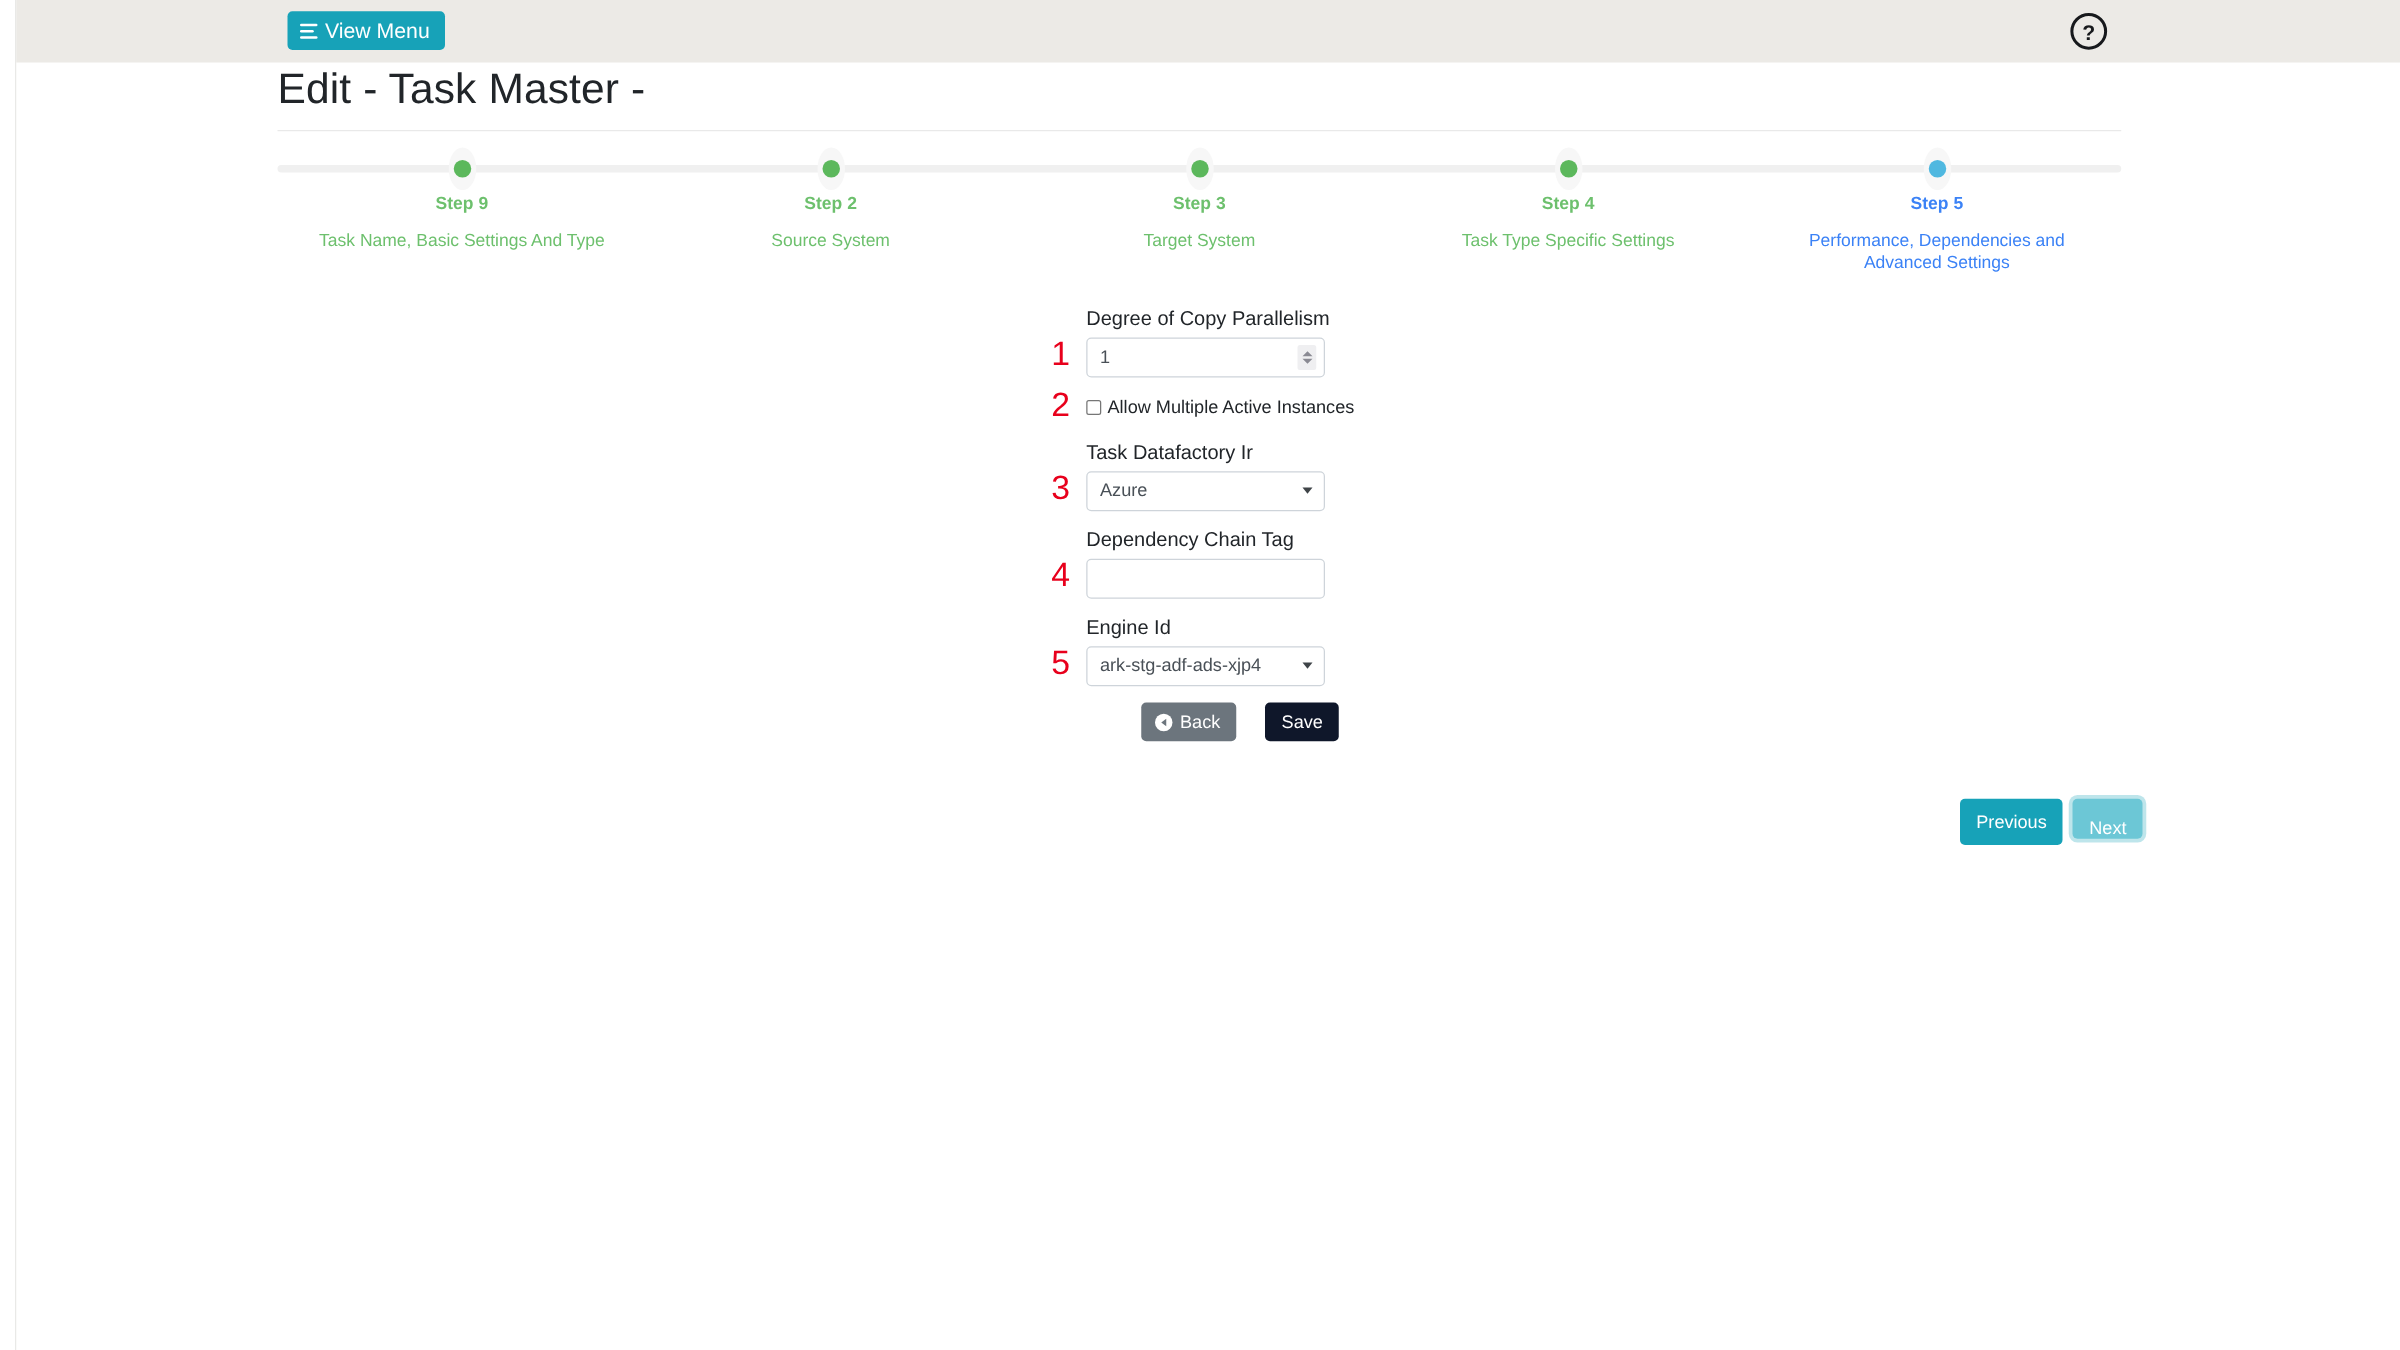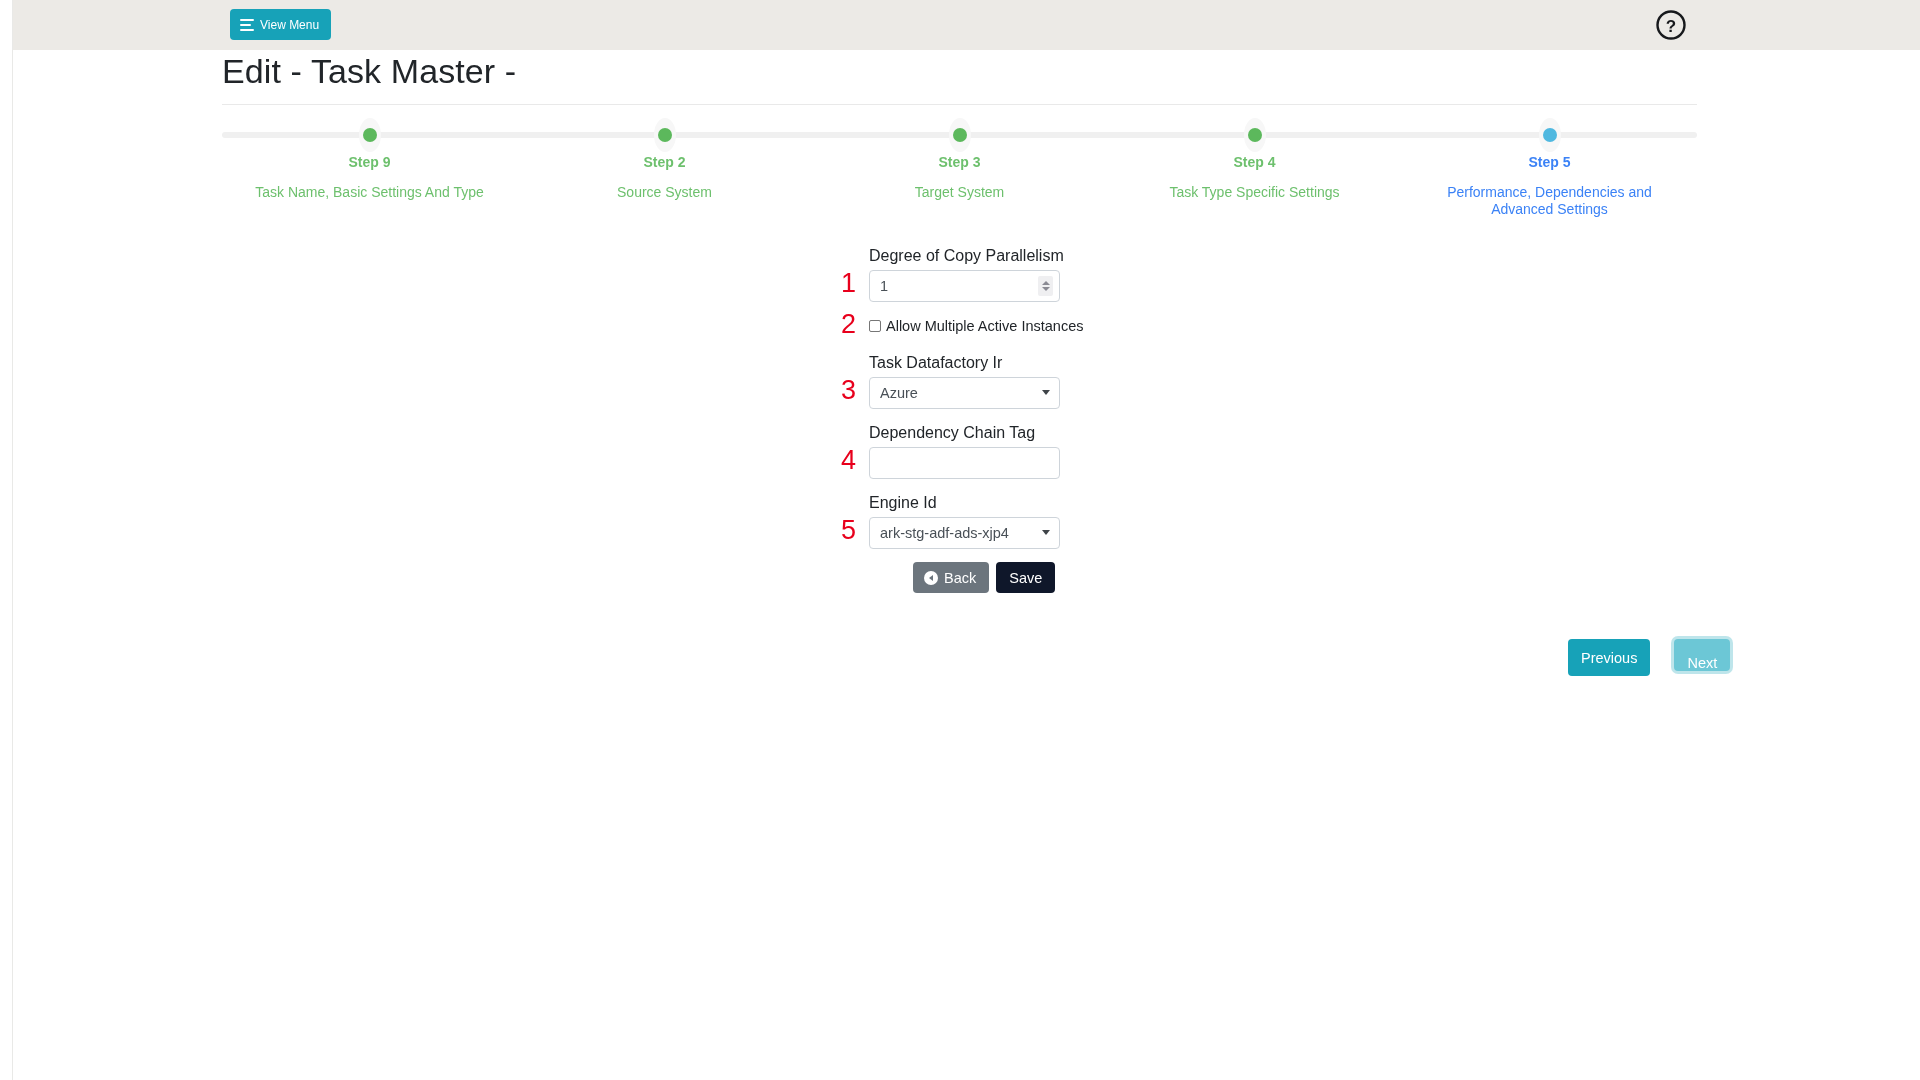--- a/index.html
+++ b/index.html
@@ -36,21 +36,21 @@
   }
   .view-menu-btn {
     position: absolute;
     left: 217px; top: 9px;
     height: 31px;
     padding: 0 12px 0 10px;
     display: flex; align-items: center; gap: 6px;
     background: #17a2b8;
     color: #ffffff;
     border: none; border-radius: 4px;
-    font-size: 12px;
+    font-size: 17px;
     font-family: "Liberation Sans", sans-serif;
     cursor: pointer;
     white-space: nowrap;
   }
   .menu-icon { display:block; width: 14px; height: 12px; position: relative; }
   .menu-icon i {
     position: absolute; left: 0; height: 2px; background: #fff; border-radius: 1px;
   }
   .menu-icon i:nth-child(1){ top:0; width:14px; }
   .menu-icon i:nth-child(2){ top:5px; width:11px; }
@@ -218,21 +218,21 @@
     background: #fff;
     flex: none;
     cursor: pointer;
   }
   .check-label {
     font-size: 14.5px;
     color: #212529;
     white-space: nowrap;
   }
 
-  .btn-row { display: flex; gap: 7px; padding-left: 44px; }
+  .btn-row { display: flex; gap: 23px; padding-left: 44px; }
   .btn {
     height: 31px;
     border: none;
     border-radius: 4px;
     color: #fff;
     font-size: 14.5px;
     font-family: "Liberation Sans", sans-serif;
     display: flex; align-items: center; justify-content: center;
     gap: 6px;
     cursor: pointer;
@@ -273,21 +273,20 @@
     cursor: pointer;
   }
   .btn-next {
     background: #6cc7d6;
     height: 31px; padding: 16px 13px;
     border: none; border-radius: 4px;
     color: #ffffff; font-size: 14.5px;
     font-family: "Liberation Sans", sans-serif;
     cursor: pointer;
     box-shadow: 0 0 0 3px rgba(23,162,184,0.28);
-    margin-left: 16px;
   }
 
   
   .footer {
     position: absolute;
     left: 13px; top: 1032px;
     width: 1907px; height: 48px;
     background: #eceae6;
   }
   .footer-text {

